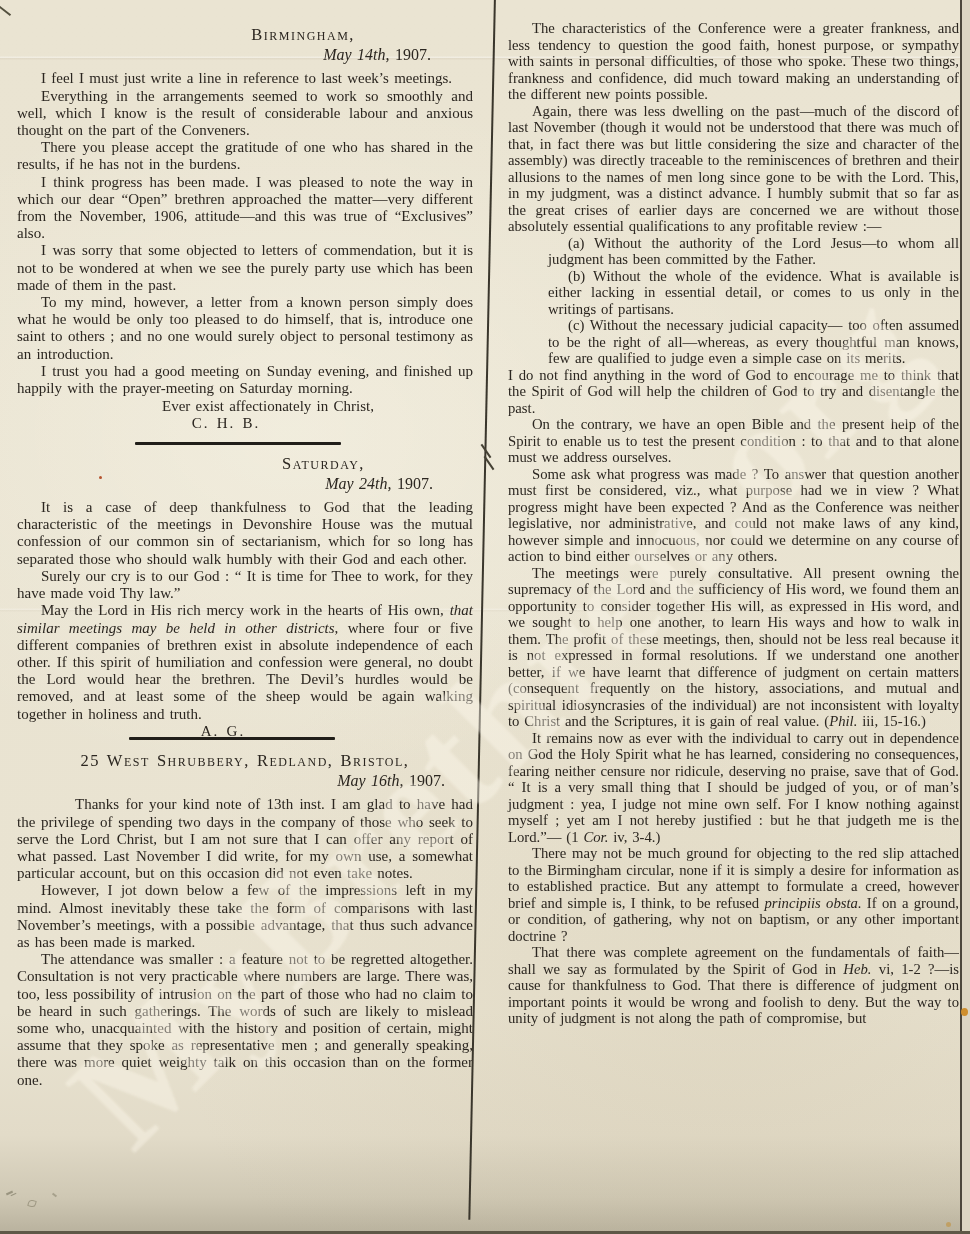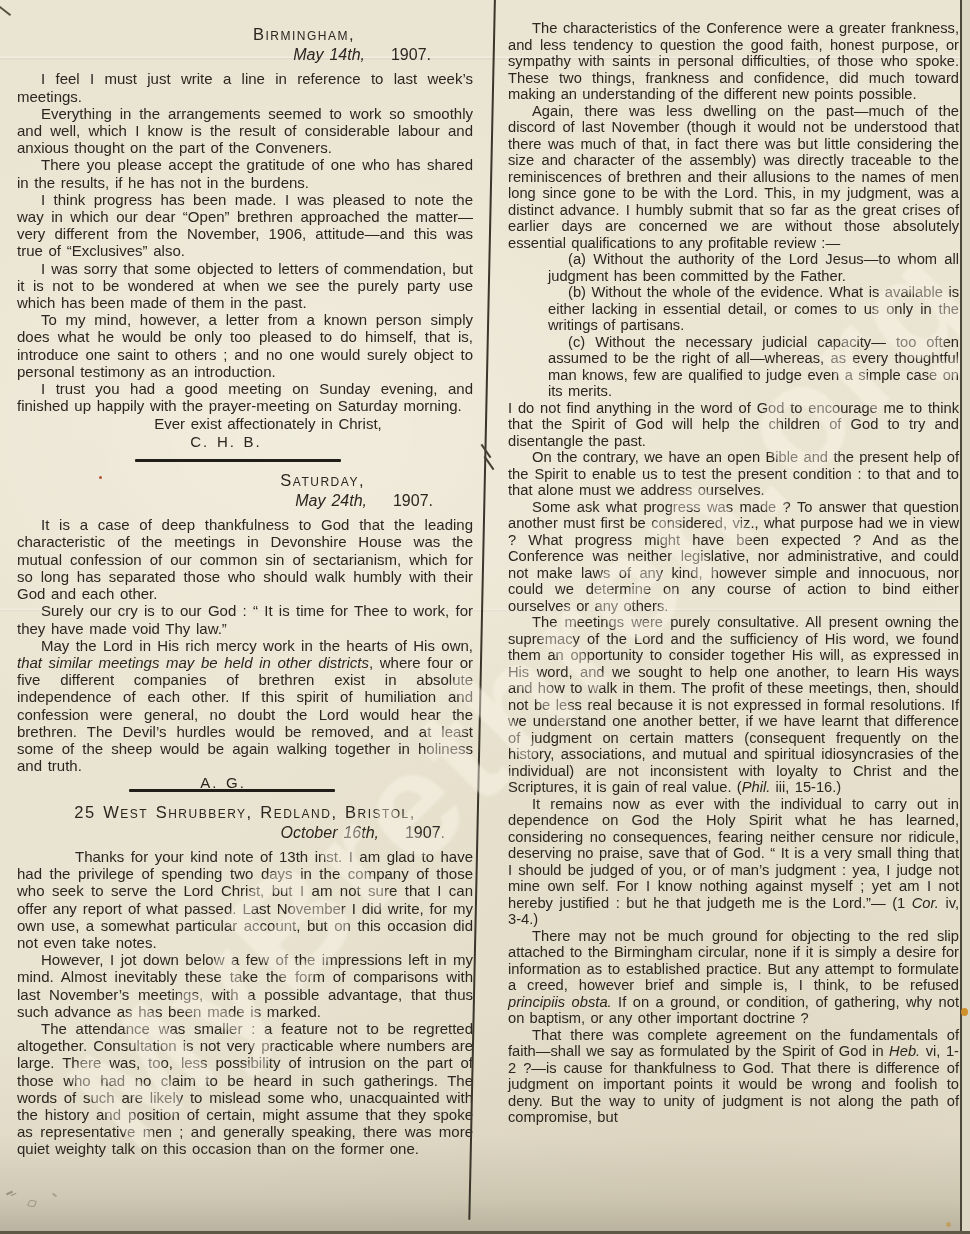--- a/index.html
+++ b/index.html
@@ -5,37 +5,37 @@
   html,body{margin:0;padding:0;background:#8a8374;}
   .page{
     position:relative;
     width:970px;height:1234px;
     margin:0 auto;
     overflow:hidden;
     background:
       radial-gradient(ellipse 700px 500px at 30% 35%, rgba(255,253,242,.35), rgba(255,253,242,0) 70%),
       radial-gradient(ellipse 800px 600px at 75% 80%, rgba(190,175,140,.18), rgba(190,175,140,0) 70%),
       linear-gradient(180deg, #eae4d2 0%, #e9e3d1 82%, #e2dbc8 92%, #cfc8b4 97%, #b8b19d 100%);
-    font-family:Liberation Sans, sans-serif;
+    font-family:Liberation Serif, serif;
     color:#2b2620;
   }
   
   .crease{position:absolute;left:0;width:100%;height:4px;background:linear-gradient(180deg,rgba(255,255,255,.0),rgba(255,255,255,.45),rgba(140,125,95,.12),rgba(255,255,255,0));}
   
   .col{position:absolute;text-align:justify;}
   .col-left{left:17px;top:16px;width:456px;font-size:15px;line-height:17.2px;word-spacing:1.5px;}
   .col-right{left:508px;top:20px;width:451px;font-size:14.7px;line-height:16.5px;word-spacing:1.2px;}
   p{margin:0;text-indent:24px;}
   p.noindent{text-indent:0;}
   p.deep{text-indent:58px;}
   p.quote{margin-left:40px;text-indent:20px;}
   .letter-heading{font-variant:small-caps;letter-spacing:1.5px;font-size:16.5px;text-align:right;text-indent:0;margin-top:10px;}
   .letter-heading.centered{text-align:center;padding:0!important;}
   .letter-date{font-style:italic;font-size:16px;text-align:right;text-indent:0;margin:3px 0 7px 0;}
-  .letter-date .yr{font-style:normal;margin-left:20px;}
+  .letter-date .yr{font-style:normal;}
   .valediction{text-align:center;text-indent:0;padding-left:46px;margin-top:1px;}
   .signature{text-align:center;text-indent:0;letter-spacing:2px;padding-right:38px;}
   .rule{height:3px;background:#211e19;width:206px;margin:9px 0 10px 118px;border-radius:1px;}
   .rule.second{margin:-3px 0 12px 112px;}
   
   .divider{position:absolute;left:494px;top:-6px;height:1226px;width:2px;background:#3a362c;transform:rotate(1.2deg);transform-origin:top center;}
   .divider-tick{position:absolute;width:16px;height:2px;background:#45413４;background:#454134;}
   
   .page-edge-right{position:absolute;right:8px;top:0;width:2px;height:100%;background:#4d473b;}
   .page-edge-right-light{position:absolute;right:0;top:0;width:8px;height:100%;background:#ddd6c2;}
@@ -91,21 +91,21 @@
       <p class="letter-date" style="padding-right:40px"><i>May 24th,</i><span class="yr"> 1907.</span></p>
       <p>It is a case of deep thankfulness to God that the leading characteristic of the meetings in Devonshire House was the mutual confession of our common sin of sectarianism, which for so long has separated those who should walk humbly with their God and each other.</p>
       <p>Surely our cry is to our God : “ It is time for Thee to work, for they have made void Thy law.”</p>
       <p>May the Lord in His rich mercy work in the hearts of His own, <i>that similar meetings may be held in other districts</i>, where four or five different companies of brethren exist in absolute independence of each other.  If this spirit of humiliation and confession were general, no doubt the Lord would hear the brethren.  The Devil’s hurdles would be removed, and at least some of the sheep would be again walking together in holiness and truth.</p>
       <p class="signature" style="padding-right:44px">A. G.</p>
       <div class="rule second"></div>
     </div>
 
     <div>
       <p class="letter-heading centered">25 West Shrubbery, Redland, Bristol,</p>
-      <p class="letter-date" style="padding-right:28px"><i>October 16th,</i><span class="yr"> 1907.</span></p>
+      <p class="letter-date" style="padding-right:28px"><i>May 16th,</i><span class="yr"> 1907.</span></p>
       <p class="deep">Thanks for your kind note of 13th inst.  I am glad to have had the privilege of spending two days in the company of those who seek to serve the Lord Christ, but I am not sure that I can offer any report of what passed.  Last November I did write, for my own use, a somewhat particular account, but on this occasion did not even take notes.</p>
       <p>However, I jot down below a few of the impressions left in my mind.  Almost inevitably these take the form of comparisons with last November’s meetings, with a possible advantage, that thus such advance as has been made is marked.</p>
       <p>The attendance was smaller : a feature not to be regretted altogether.  Consultation is not very practicable where numbers are large.  There was, too, less possibility of intrusion on the part of those who had no claim to be heard in such gatherings.  The words of such are likely to mislead some who, unacquainted with the history and position of certain, might assume that they spoke as representative men ; and generally speaking, there was more quiet weighty talk on this occasion than on the former one.</p>
     </div>
   </div>
 
   <div class="divider"></div>
   <div class="mark divider-tick tick-a"></div>
   <div class="mark divider-tick tick-b"></div>
 

